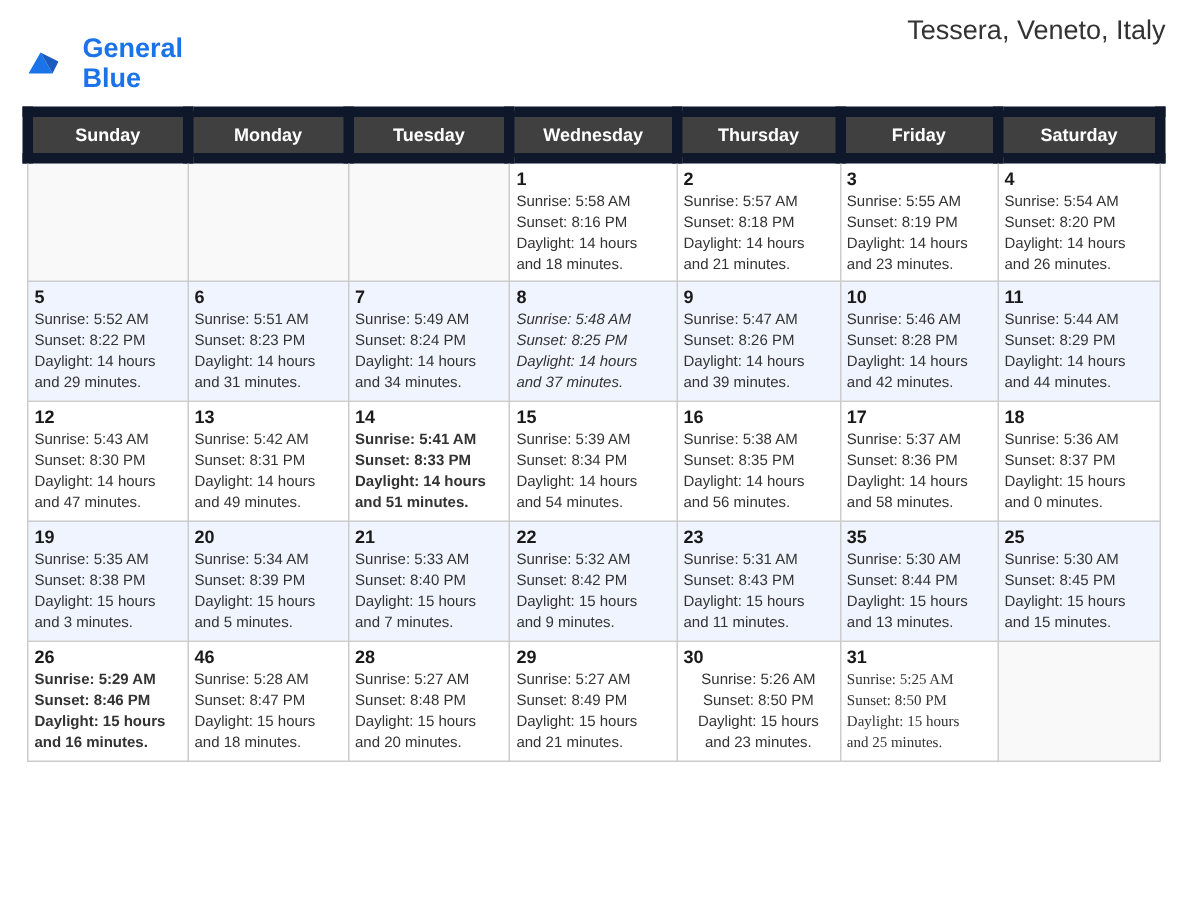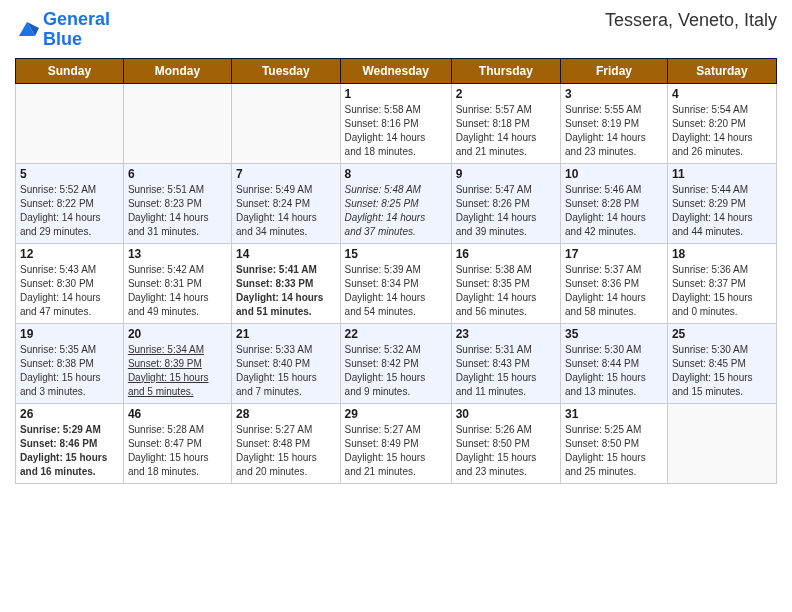--- a/index.html
+++ b/index.html
@@ -17,21 +17,22 @@
     }
     .header {
       display: flex;
       justify-content: space-between;
       align-items: flex-start;
       margin-bottom: 8px;
     }
     .logo {
       display: flex;
       align-items: center;
-      gap: 4px;
+      gap: 16px;
+      margin-top: 13px;
     }
     .logo-text {
       font-size: 18px;
       font-weight: bold;
       color: #1a1a1a;
       line-height: 1.1;
     }
     .logo-text span {
       color: #1a73e8;
     }
@@ -50,26 +51,26 @@
     .location-title {
       font-size: 18px;
       color: #333;
     }
     .calendar {
       width: 100%;
       border-collapse: collapse;
       font-size: 10.5px;
     }
     .calendar th {
-      background: #a16207;
+      background: #404040;
       color: #fff;
       padding: 5px 16px;
       font-weight: bold;
       font-size: 12px;
-      border: 1px solid #0f172a;
+      border: 7px solid #0f172a;
     }
     .calendar td {
       border: 1px solid #ccc;
       vertical-align: top;
       padding: 3px 4px;
       width: 113px;
       height: 80px;
       background: #fff;
     }
     .calendar td.empty {
@@ -262,21 +263,21 @@
         <tr class="alt-row">
           <td>
             <span class="day-num">19</span>
             <div class="day-info" style="white-space: pre-line;">Sunrise: 5:35 AM
 Sunset: 8:38 PM
 Daylight: 15 hours
 and 3 minutes.</div>
           </td>
           <td>
             <span class="day-num">20</span>
-            <div class="day-info" style="white-space: pre-line; text-decoration: underline;">Sunrise: 5:34 AM
+            <div class="day-info" style="white-space: pre-line;">Sunrise: 5:34 AM
 Sunset: 8:39 PM
 Daylight: 15 hours
 and 5 minutes.</div>
           </td>
           <td>
             <span class="day-num">21</span>
             <div class="day-info" style="white-space: pre-line;">Sunrise: 5:33 AM
 Sunset: 8:40 PM
 Daylight: 15 hours
 and 7 minutes.</div>
@@ -334,28 +335,28 @@
           </td>
           <td>
             <span class="day-num">29</span>
             <div class="day-info" style="white-space: pre-line;">Sunrise: 5:27 AM
 Sunset: 8:49 PM
 Daylight: 15 hours
 and 21 minutes.</div>
           </td>
           <td>
             <span class="day-num">30</span>
-            <div class="day-info" style="white-space: pre-line;">Sunrise: 5:26 AM
+            <div class="day-info" style="white-space: pre-line; text-align: center;">Sunrise: 5:26 AM
 Sunset: 8:50 PM
 Daylight: 15 hours
 and 23 minutes.</div>
           </td>
           <td>
             <span class="day-num">31</span>
-            <div class="day-info" style="white-space: pre-line;">Sunrise: 5:25 AM
+            <div class="day-info" style="white-space: pre-line; font-family: Liberation Serif, serif;">Sunrise: 5:25 AM
 Sunset: 8:50 PM
 Daylight: 15 hours
 and 25 minutes.</div>
           </td>
           <td class="empty"></td>
         </tr>
       </tbody>
   </table>
 </div>
 

